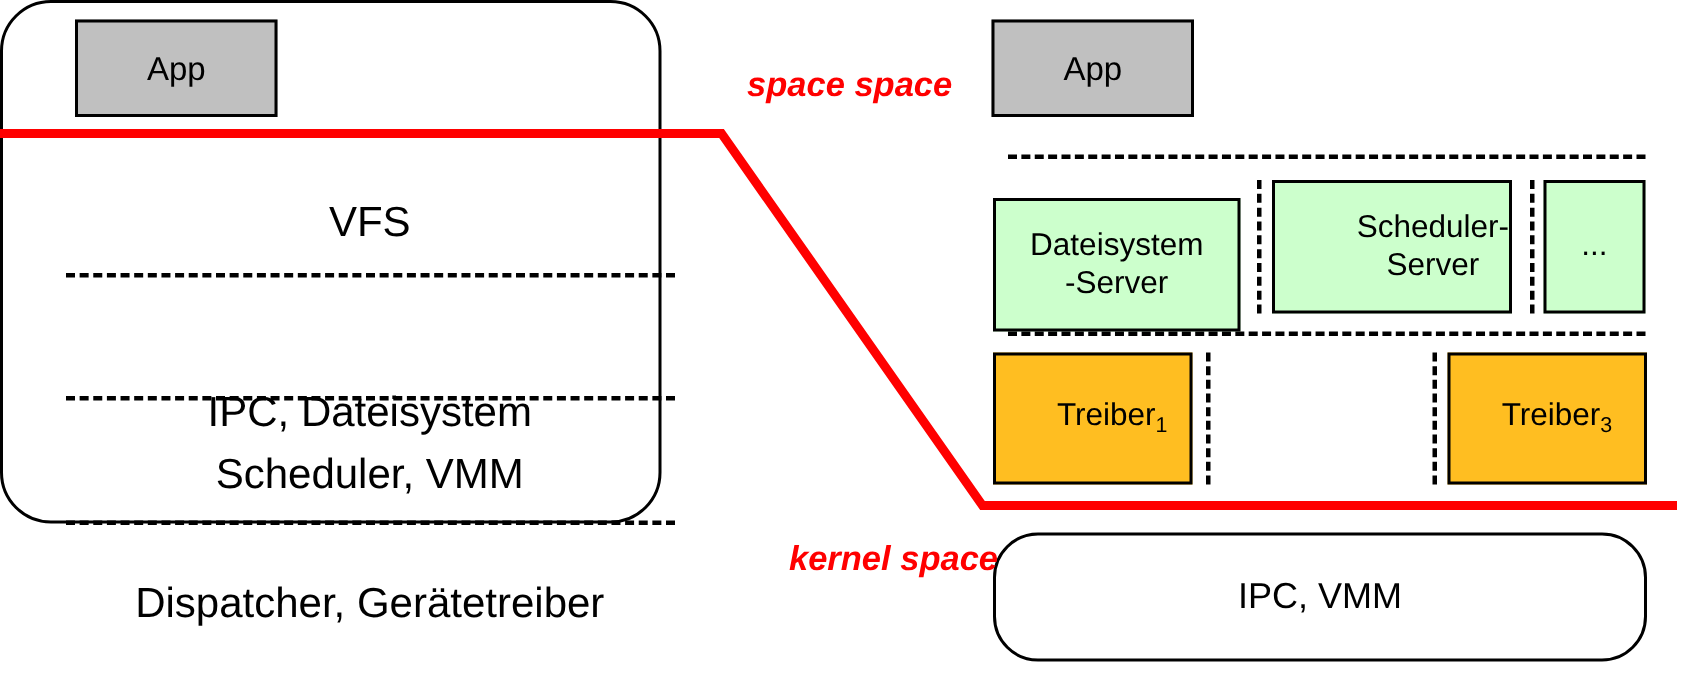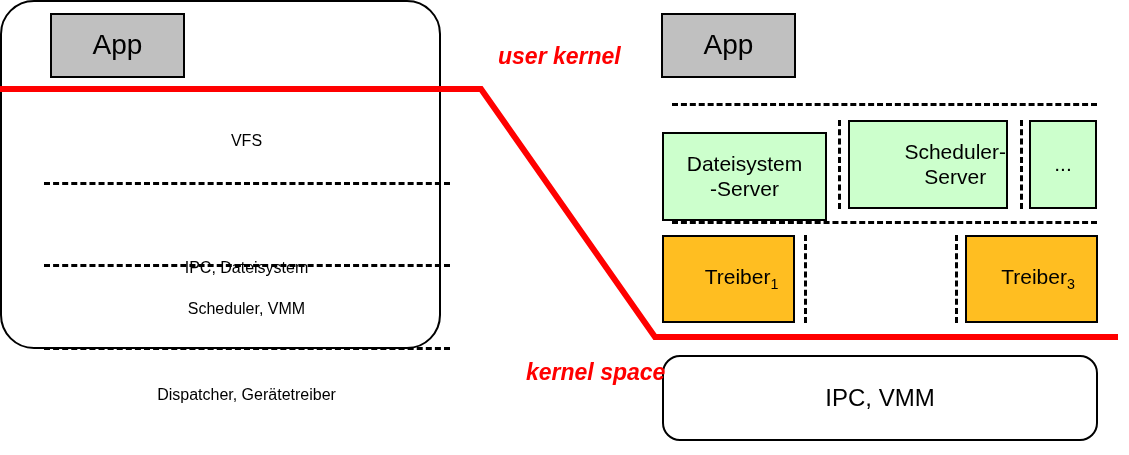--- a/index.html
+++ b/index.html
@@ -24,45 +24,45 @@
     justify-content: center;
     text-align: center;
     color: #000000;
     line-height: 1.15;
   }
 
   
   .app-box {
     background: #c0c0c0;
     border: 2px solid #000000;
-    font-size: 28px;
+    font-size: 22px;
   }
 
   
   .mono-box {
     background: #ffffff;
     border: 2px solid #000000;
     border-radius: 34px;
   }
 
   
   .kernel-box {
     background: #ffffff;
     border: 2px solid #000000;
-    border-radius: 18px;
+    border-radius: 30px;
     font-size: 24px;
   }
 
   
   .mono-layer {
     position: absolute;
     left: 0;
     width: 100%;
     text-align: center;
-    font-size: 16px;
+    font-size: 28px;
     color: #000000;
   }
 
   
   .mono-sep {
     position: absolute;
     height: 0;
     border-top: 3px dashed #000000;
   }
 
@@ -194,20 +194,20 @@
 
   <div class="box kernel-box" style="left:662px; top:355px; width:436px; height:86px;">
     <span>IPC, VMM</span>
   </div>
 
   <svg id="boundary-line" viewBox="0 0 1129 455" width="1129" height="455">
     <polyline points="0,89 481,89 655,337 1118,337" fill="none" stroke="#ff0000" stroke-width="6" stroke-linejoin="miter" stroke-linecap="butt"></polyline>
   </svg>
 
   <div class="space-label" style="left:498px; top:43px;">
-    <span>user kernel</span>
+    <span>space space</span>
   </div>
 
   <div class="space-label" style="left:487px; top:359px;margin-left:39px;">
     <span>kernel space</span>
   </div>
 
 </div>
 
 </body></html>

